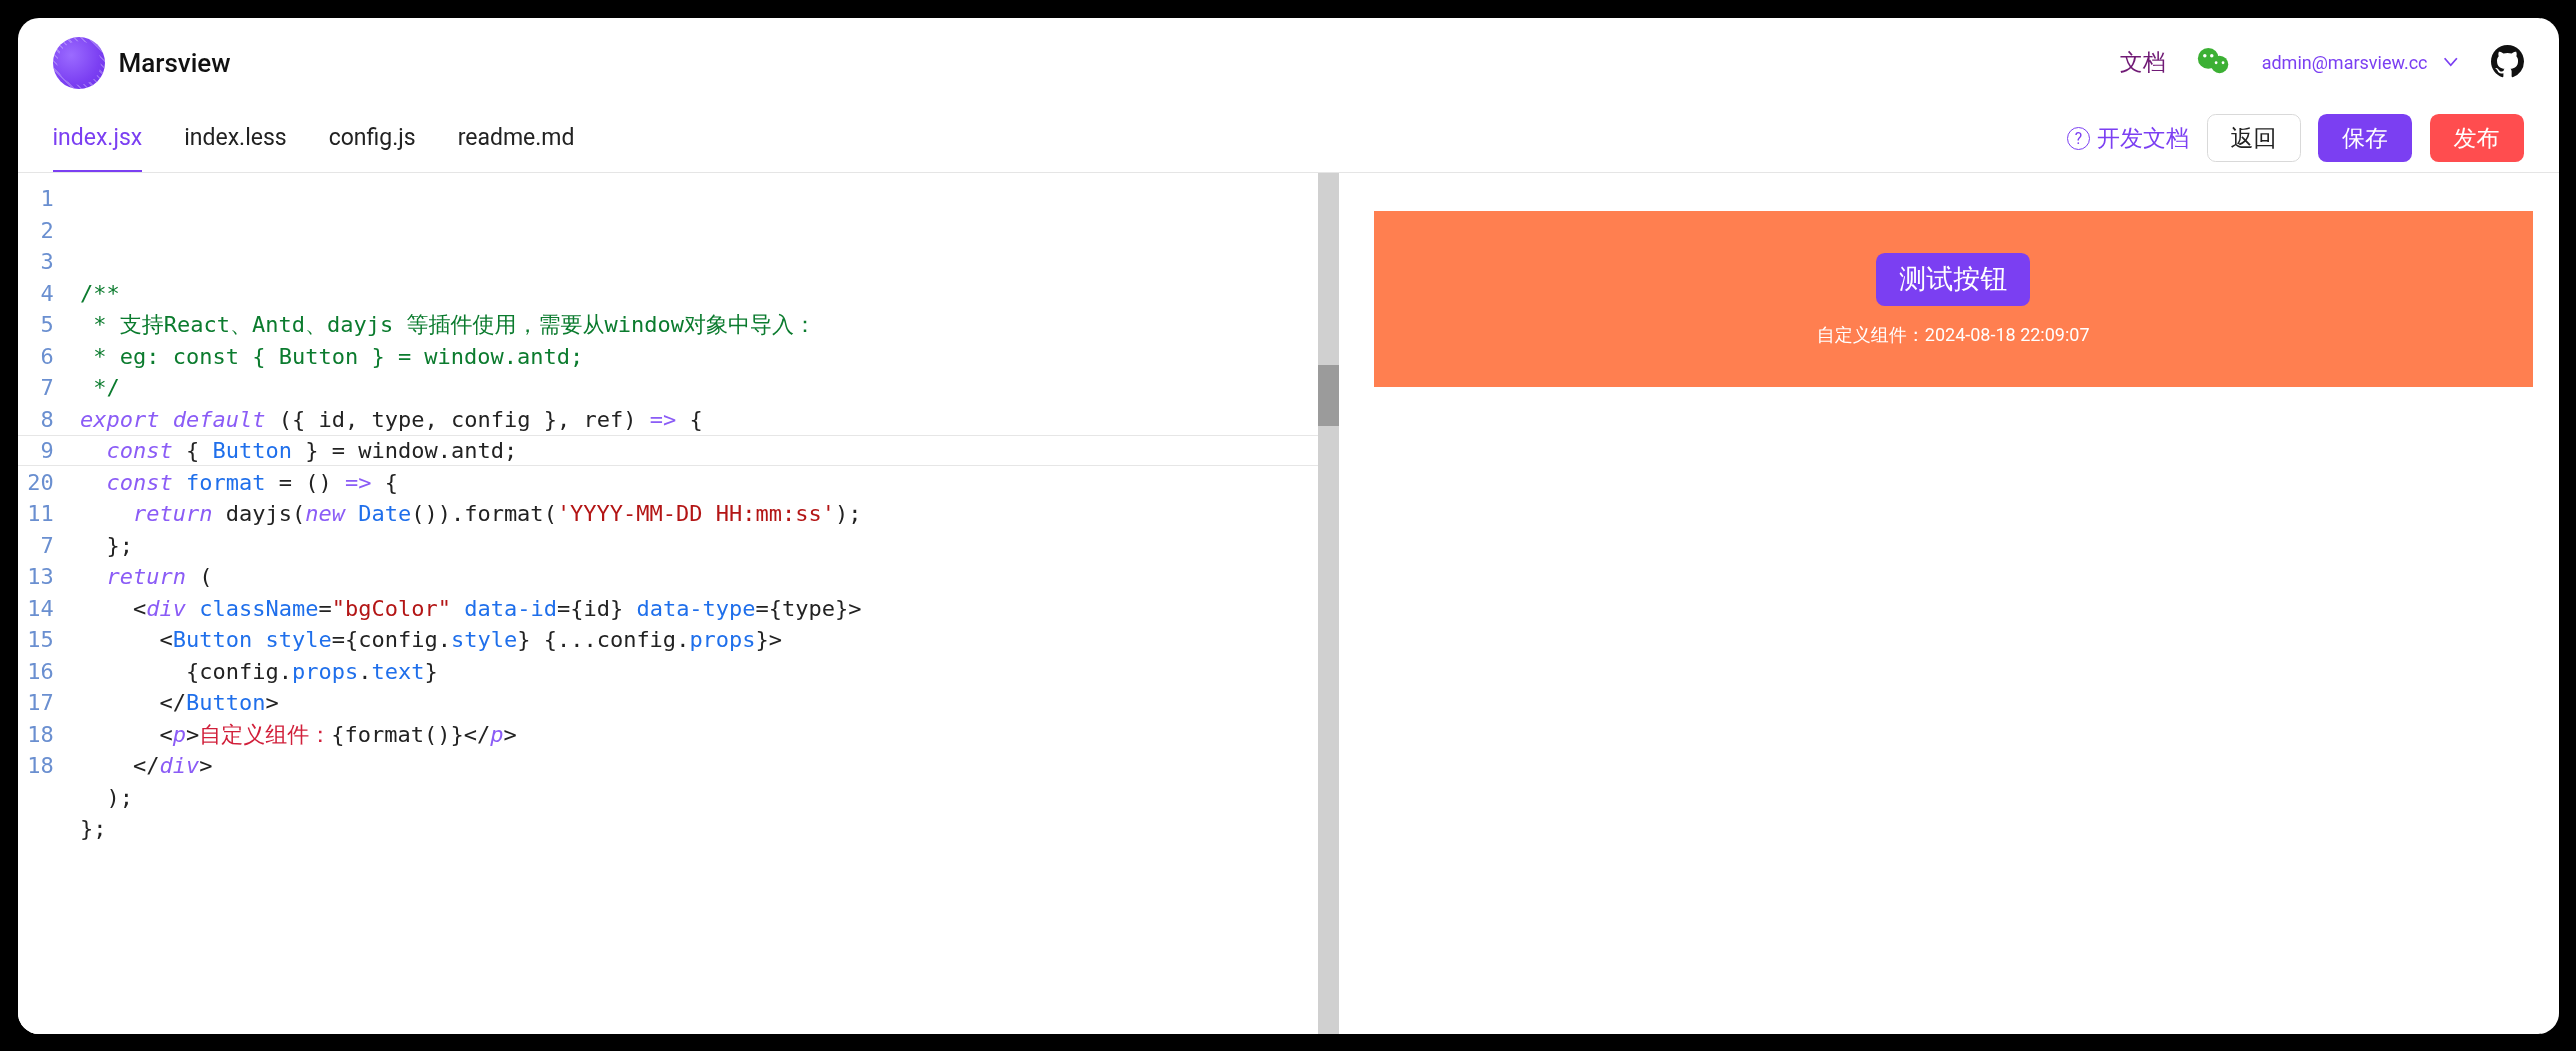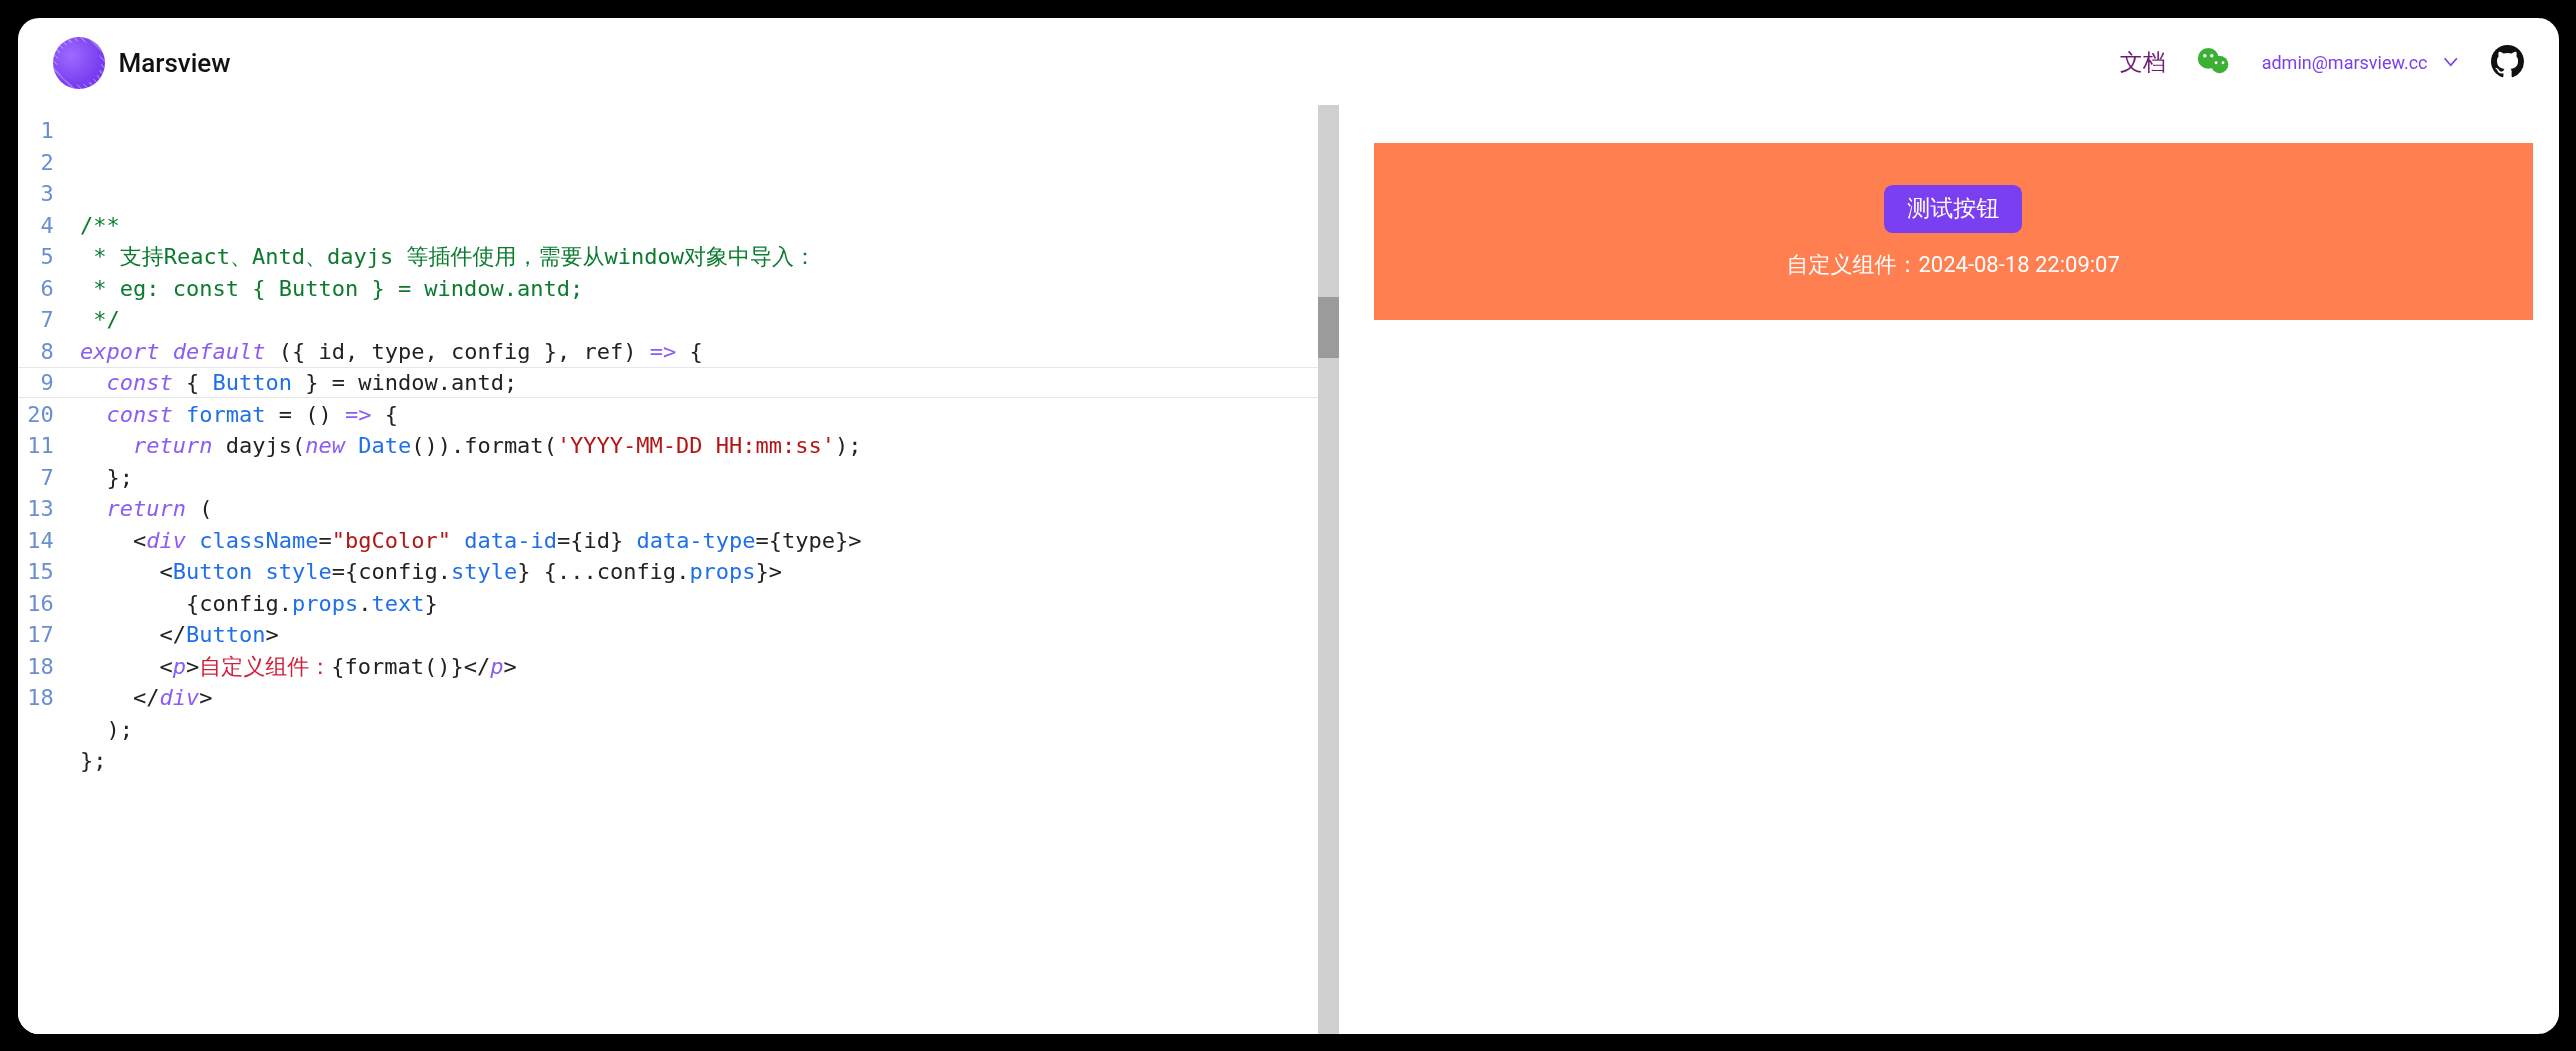--- a/index.html
+++ b/index.html
@@ -120,24 +120,24 @@
   .preview-pane {
     width: 48%; padding: 38px 26px 0 35px;
   }
   .preview-card {
     background: #ff7f50;
     padding: 42px 17.5px 40px;
     text-align: center; color: #fff;
   }
   .preview-btn {
     display: inline-block; background: #7b3ff2; color: #fff;
-    font-size: 23px; padding: 8.7px 23px; border-radius: 8.7px;
+    font-size: 27px; padding: 8.7px 23px; border-radius: 8.7px;
     margin-bottom: 17.5px; cursor: pointer;
   }
-  .preview-text { font-size: 22px; }
+  .preview-text { font-size: 18px; }
 </style>
 </head>
 <body>
 
 <div class="app-window">
 
   <div class="header">
     <div class="header-left">
       <div class="logo-wrap">
         <div class="logo-img"></div>
@@ -165,20 +165,37 @@
         </span>
       </div>
       <span>
         <svg class="github-icon" viewBox="0 0 16 16">
             <path fill="#111" d="M8 0C3.58 0 0 3.58 0 8c0 3.54 2.29 6.53 5.47 7.59.4.07.55-.17.55-.38 0-.19-.01-.82-.01-1.49-2.01.37-2.53-.49-2.69-.94-.09-.23-.48-.94-.82-1.13-.28-.15-.68-.52-.01-.53.63-.01 1.08.58 1.23.82.72 1.21 1.87.87 2.33.66.07-.52.28-.87.51-1.07-1.78-.2-3.64-.89-3.64-3.95 0-.87.31-1.59.82-2.15-.08-.2-.36-1.02.08-2.12 0 0 .67-.21 2.2.82.64-.18 1.32-.27 2-.27.68 0 1.36.09 2 .27 1.53-1.04 2.2-.82 2.2-.82.44 1.1.16 1.92.08 2.12.51.56.82 1.27.82 2.15 0 3.07-1.87 3.75-3.65 3.95.29.25.54.73.54 1.48 0 1.07-.01 1.93-.01 2.2 0 .21.15.46.55.38A8.013 8.013 0 0016 8c0-4.42-3.58-8-8-8z"></path>
           </svg>
       </span>
     </div>
   </div>
 
+  <div class="toolbar">
+    <div class="tabs">
+      <div class="tab active">index.jsx</div>
+      <div class="tab">index.less</div>
+      <div class="tab">config.js</div>
+      <div class="tab">readme.md</div>
+    </div>
+    <div class="toolbar-right">
+      <span class="dev-docs-link">
+        <span class="q-icon">?</span>
+        <span>开发文档</span>
+      </span>
+      <button class="btn btn-default">返回</button>
+      <button class="btn btn-primary">保存</button>
+      <button class="btn btn-danger">发布</button>
+    </div>
+  </div>
 
   <div class="body">
     <div class="editor-pane">
       <div class="gutter" id="gutter">
           <div>1</div>
           <div>2</div>
           <div>3</div>
           <div>4</div>
           <div>5</div>
           <div>6</div>

